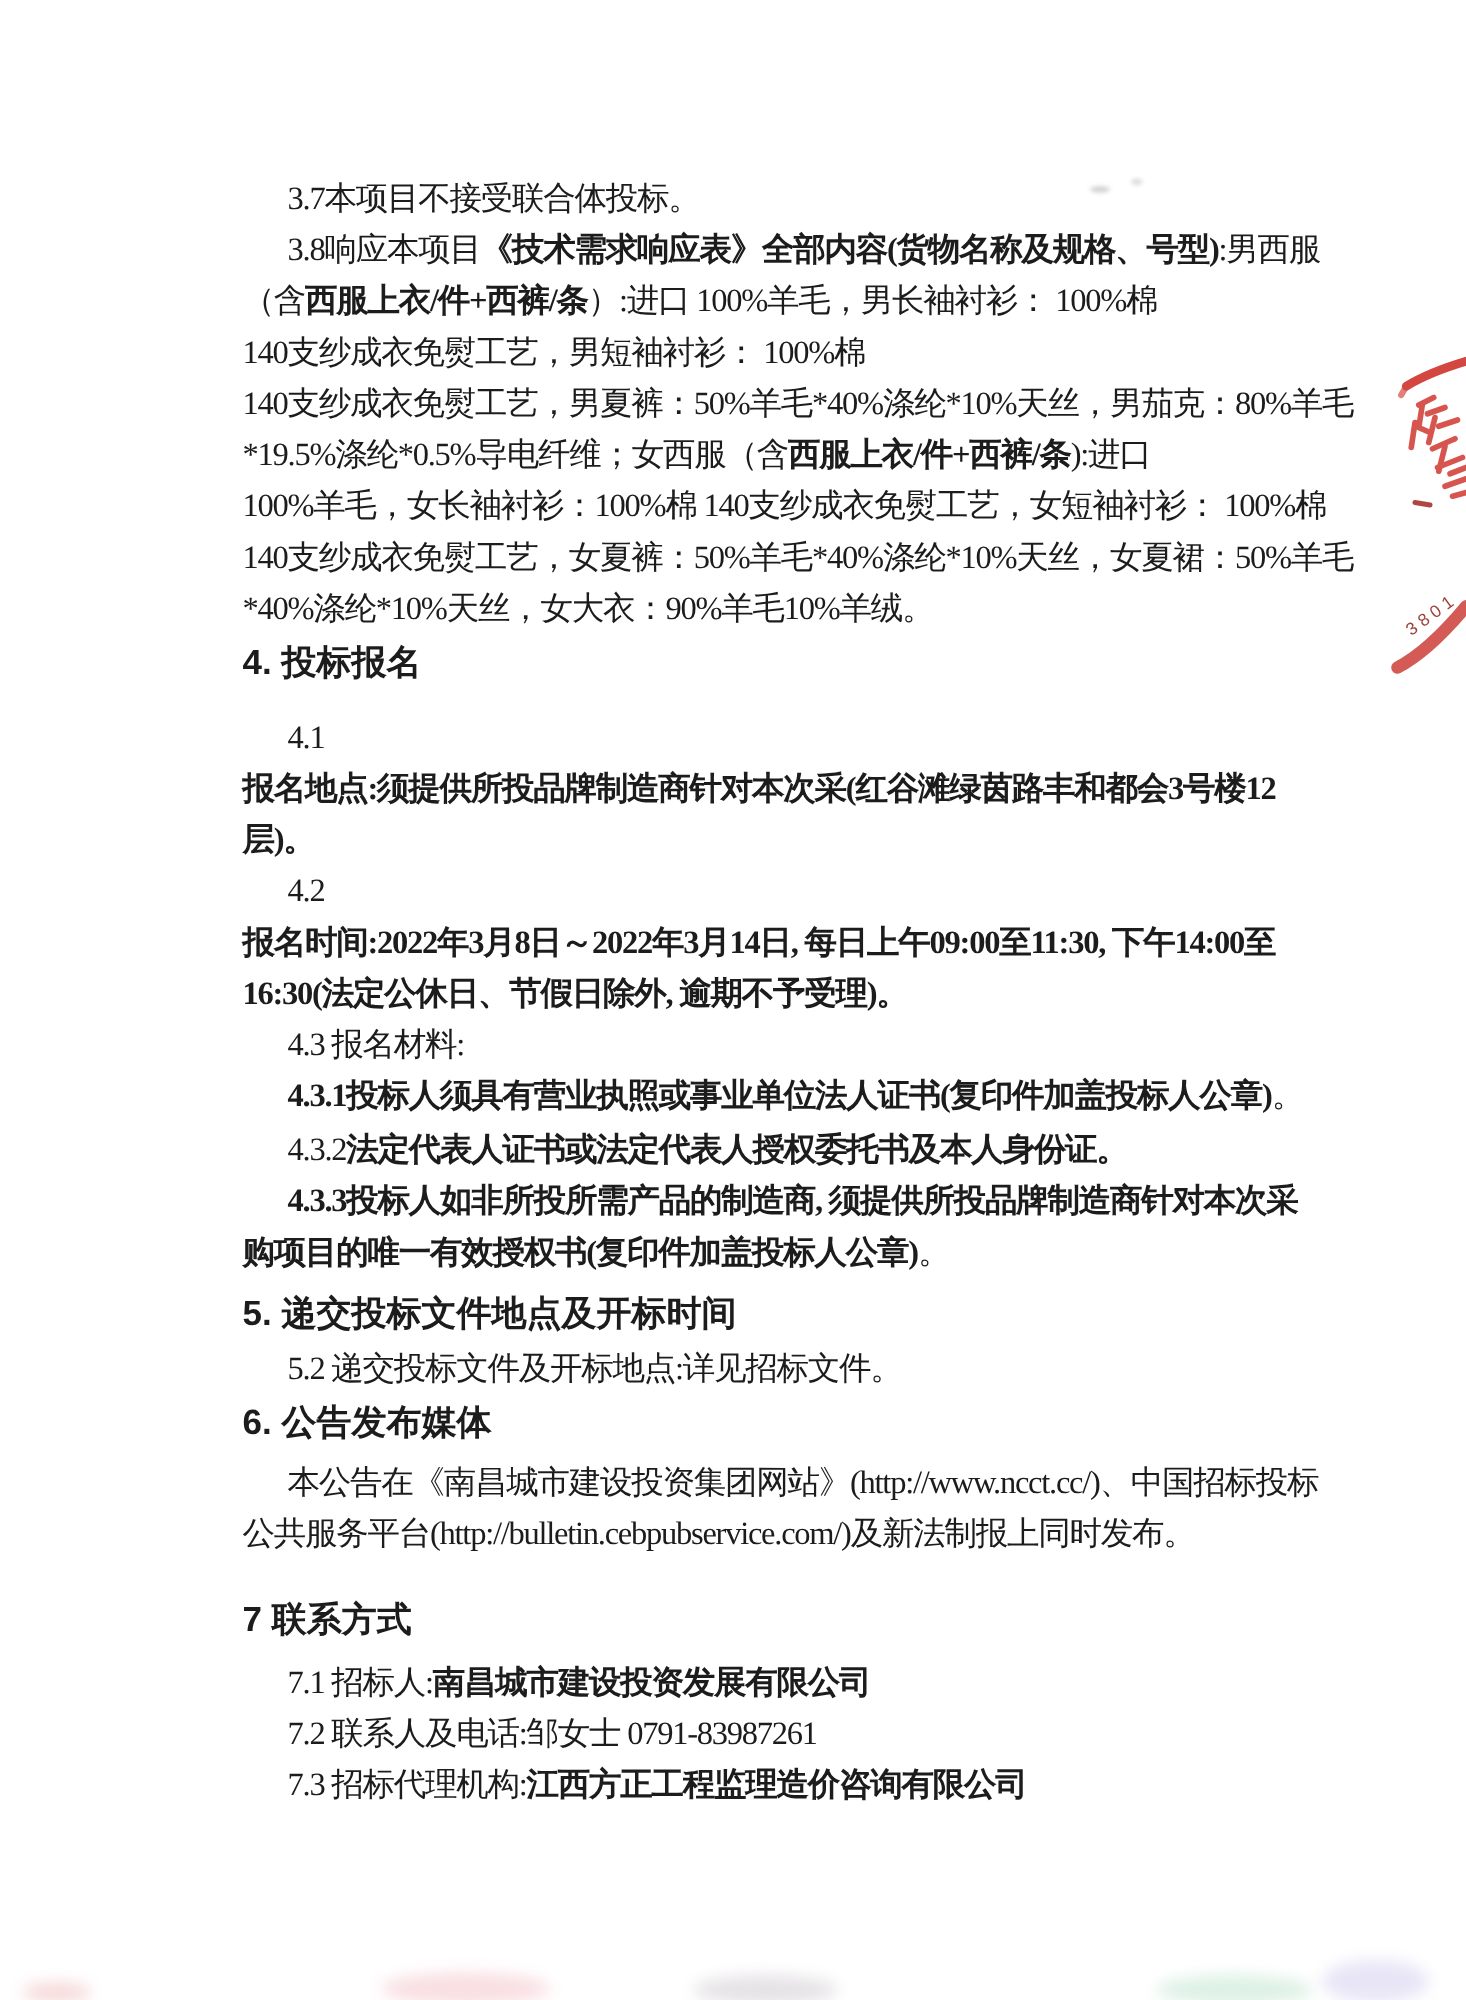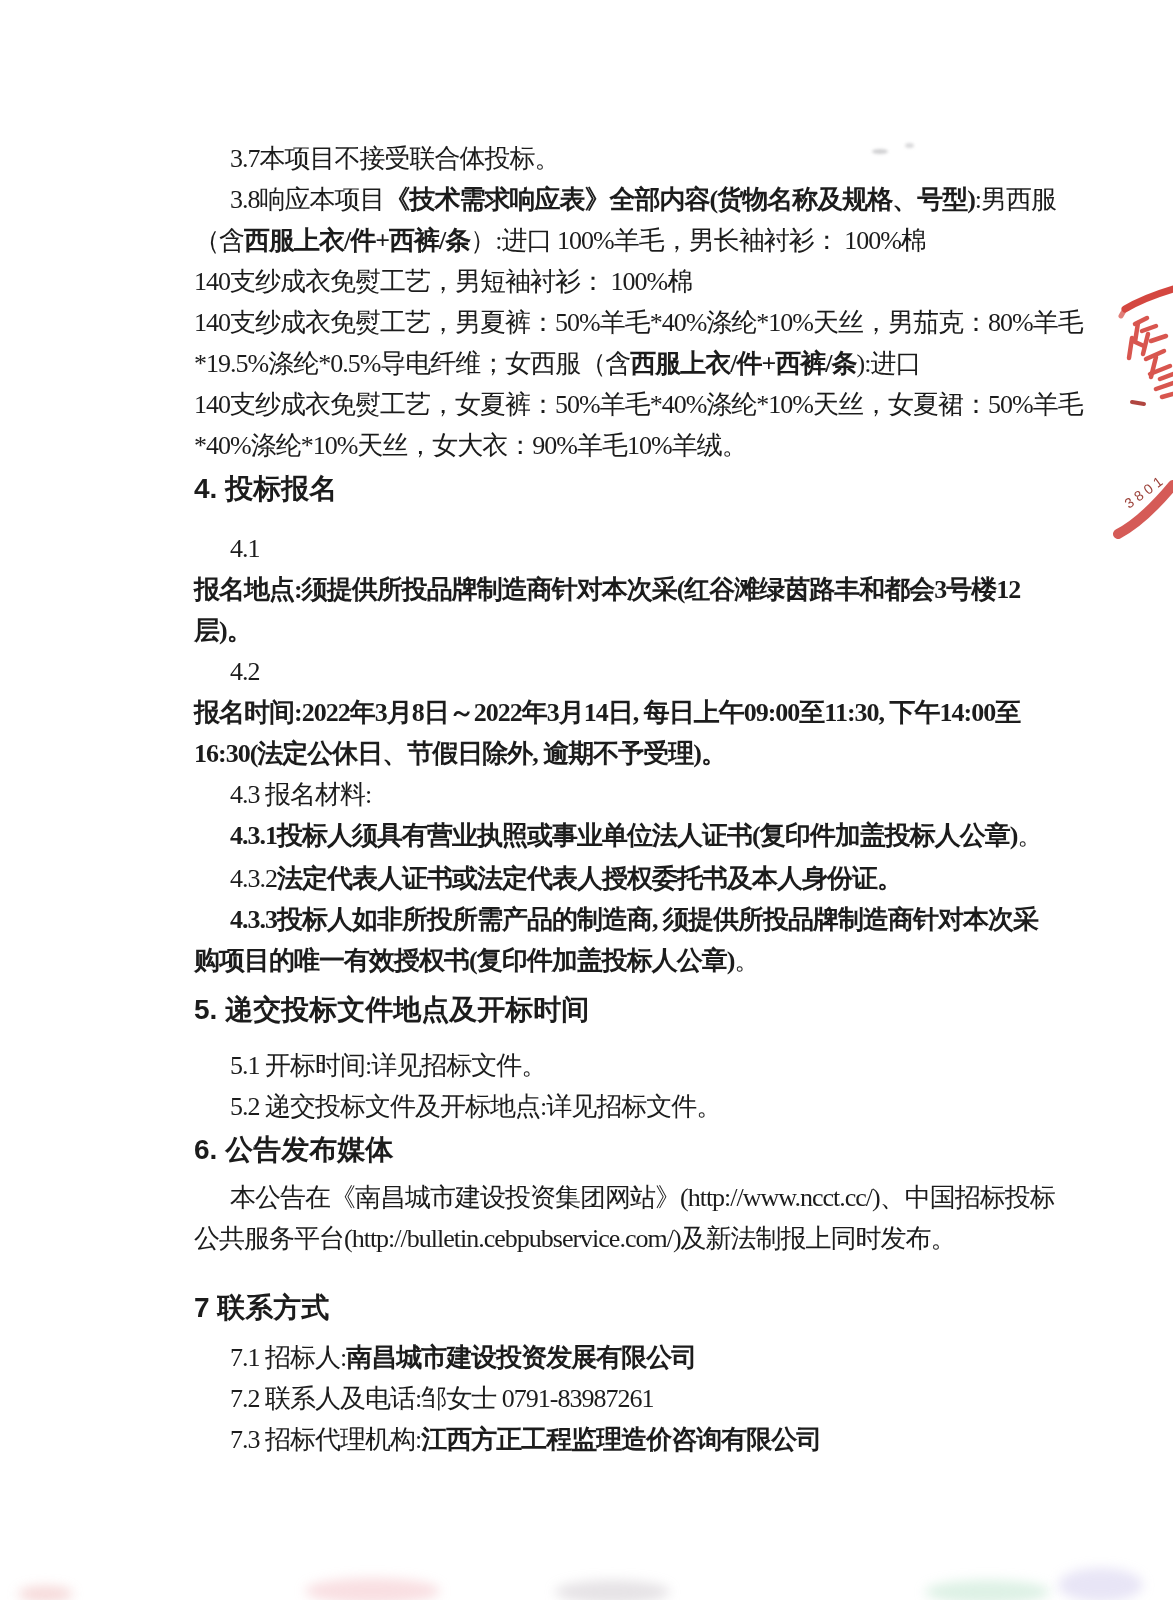--- a/index.html
+++ b/index.html
@@ -82,20 +82,21 @@
   <div class="doc">
       <div class="block para para-3-7">
         <div class="line ind"><span class="w-n">3.7本项目不接受联合体投标。</span></div>
       </div>
       <div class="block para para-3-8">
         <div class="line ind"><span class="w-n">3.8响应本项目</span><span class="w-m">《技术需求响应表》</span><span class="w-b">全部内容(货物名称及规格、号型)</span><span class="w-n">:男西服</span></div>
         <div class="line"><span class="w-n">（含</span><span class="w-m">西服上衣/件+西裤/条</span><span class="w-n">）:进口 100%羊毛，男长袖衬衫： 100%棉</span></div>
         <div class="line"><span class="w-n">140支纱成衣免熨工艺，男短袖衬衫： 100%棉</span></div>
         <div class="line"><span class="w-n">140支纱成衣免熨工艺，男夏裤：50%羊毛*40%涤纶*10%天丝，男茄克：80%羊毛</span></div>
         <div class="line"><span class="w-n">*19.5%涤纶*0.5%导电纤维；女西服（含</span><span class="w-m">西服上衣/件+西裤/条</span><span class="w-n">):进口</span></div>
+        <div class="line"><span class="w-n">100%羊毛，女长袖衬衫：100%棉 140支纱成衣免熨工艺，女短袖衬衫： 100%棉</span></div>
         <div class="line"><span class="w-n">140支纱成衣免熨工艺，女夏裤：50%羊毛*40%涤纶*10%天丝，女夏裙：50%羊毛</span></div>
         <div class="line"><span class="w-n">*40%涤纶*10%天丝，女大衣：90%羊毛10%羊绒。</span></div>
       </div>
       <div class="block heading heading-4">
         <div class="line"><span class="w-b">4. 投标报名</span></div>
       </div>
       <div class="block para para-4-1">
         <div class="line ind"><span class="w-n">4.1</span></div>
         <div class="line"><span class="w-m">报名地点:须提供所投品牌制造商针对本次采(红谷滩绿茵路丰和都会3号楼12</span></div>
         <div class="line"><span class="w-m">层)。</span></div>
@@ -113,23 +114,20 @@
       </div>
       <div class="block para para-4-3-2">
         <div class="line ind"><span class="w-n">4.3.2</span><span class="w-m">法定代表人证书或法定代表人授权委托书及本人身份证。</span></div>
       </div>
       <div class="block para para-4-3-3">
         <div class="line ind"><span class="w-m">4.3.3投标人如非所投所需产品的制造商, 须提供所投品牌制造商针对本次采</span></div>
         <div class="line"><span class="w-m">购项目的唯一有效授权书</span><span class="w-b">(复印件加盖投标人公章)</span><span class="w-n">。</span></div>
       </div>
       <div class="block heading heading-5">
         <div class="line"><span class="w-b">5. 递交投标文件地点及开标时间</span></div>
-      </div>
-      <div class="block para para-5-1">
-        <div class="line ind"><span class="w-n">5.1 开标时间:详见招标文件。</span></div>
       </div>
       <div class="block para para-5-2">
         <div class="line ind"><span class="w-n">5.2 递交投标文件及开标地点:详见招标文件。</span></div>
       </div>
       <div class="block heading heading-6">
         <div class="line"><span class="w-b">6. 公告发布媒体</span></div>
       </div>
       <div class="block para para-6-1">
         <div class="line ind"><span class="w-n">本公告在《南昌城市建设投资集团网站》(http://www.ncct.cc/)、中国招标投标</span></div>
         <div class="line"><span class="w-n">公共服务平台(http://bulletin.cebpubservice.com/)及新法制报上同时发布。</span></div>

